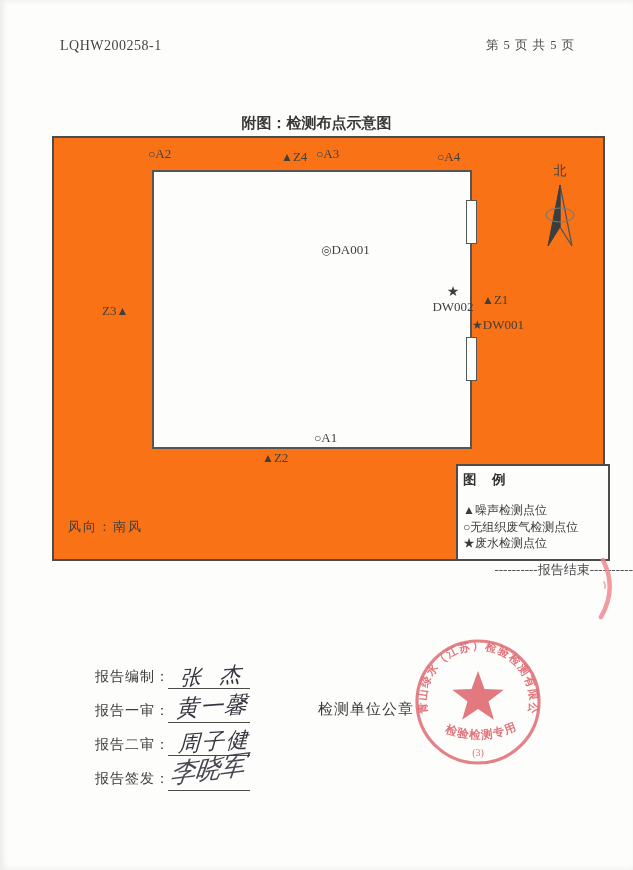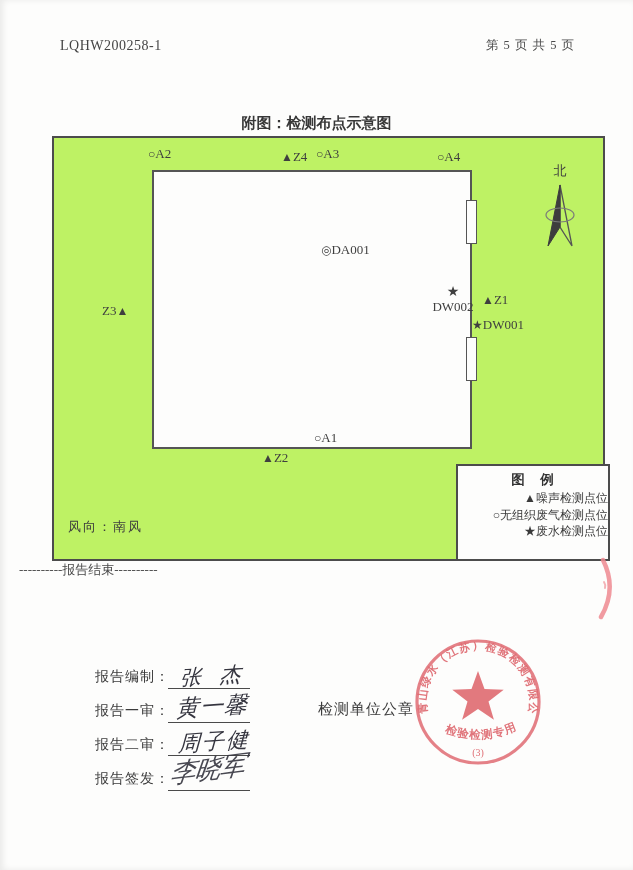--- a/index.html
+++ b/index.html
@@ -11,45 +11,45 @@
     box-shadow:inset 3px 0 6px rgba(0,0,0,.08);
   }
   .abs{position:absolute;}
   
   .report-code{left:60px;top:38px;font-size:14px;letter-spacing:.5px;color:#444;}
   .page-info{right:58px;top:37px;font-size:12.5px;color:#4a4a4a;letter-spacing:1px;}
   .title{left:0;right:0;top:62px;text-align:center;font-size:27px;color:#4e4e4e;
          letter-spacing:9px;font-weight:500;}
   .subtitle{left:0;right:0;top:114px;text-align:center;font-size:15px;font-weight:bold;color:#383838;}
   
-  .outer-box{left:52px;top:136px;width:549px;height:421px;border:2px solid #4c4c4c;background:#bef264;}
+  .outer-box{left:52px;top:136px;width:549px;height:421px;border:2px solid #4c4c4c;background:#f97316;}
   .building{position:absolute;left:98px;top:32px;width:316px;height:275px;border:2px solid #555;background:#fdfdfc;}
   .door{position:absolute;width:9px;height:42px;border:1.5px solid #555;background:#fdfdfc;}
   .door1{left:412px;top:62px;}
   .door2{left:412px;top:199px;}
   .pt{position:absolute;font-size:13px;color:#3f3f3f;white-space:nowrap;}
   .pt .sym{font-size:12px;}
   .pt-a2{left:94px;top:8px;} .pt-z4{left:227px;top:11px;} .pt-a3{left:262px;top:8px;} .pt-a4{left:383px;top:11px;}
   .pt-da001{left:267px;top:104px;}
   .pt-z3{left:48px;top:165px;}
   .pt-dw002{left:368px;top:146px;width:62px;text-align:center;line-height:15px;}
   .pt-dw002 .sym{display:block;font-size:14px;}
   .pt-z1{left:428px;top:154px;} .pt-dw001{left:418px;top:179px;}
   .pt-z2{left:208px;top:312px;} .pt-a1{left:260px;top:292px;}
   
   .north{position:absolute;left:482px;top:24px;width:48px;text-align:center;}
   .north-label{font-size:13px;color:#3f3f3f;margin-bottom:2px;}
   
   .legend{position:absolute;left:402px;top:326px;width:145px;height:89px;border:2px solid #4c4c4c;
           background:#fdfdfc;padding:4px 0 0 5px;box-sizing:content-box;}
-  .legend-title{text-align:center;font-size:13.5px;font-weight:bold;letter-spacing:6px;color:#333;margin:1px 0 1px 0;}
-  .legend-item{font-size:12px;line-height:16.5px;color:#3a3a3a;white-space:nowrap;text-align:right;}
+  .legend-title{font-size:13.5px;font-weight:bold;letter-spacing:6px;color:#333;margin:1px 0 13px 0;}
+  .legend-item{font-size:12px;line-height:16.5px;color:#3a3a3a;white-space:nowrap;}
   .wind{position:absolute;left:14px;top:380px;font-size:13px;color:#3d3d3d;letter-spacing:2px;text-align:right;}
   
-  .report-end{left:0;right:0;top:561px;text-align:left;font-size:13px;color:#4a4a4a;padding-left:19px;}
+  .report-end{left:0;right:0;top:561px;text-align:right;font-size:13px;color:#4a4a4a;padding-left:19px;}
   
   .sig-row{position:absolute;left:95px;font-size:14px;color:#3b3b3b;letter-spacing:1px;}
   .sig-line{position:absolute;left:168px;width:82px;border-bottom:1.3px solid #4a4a4a;height:1px;}
   .sig-name{position:absolute;font-style:italic;color:#35353f;
             font-family:"DejaVu Serif",serif;transform:rotate(-4deg) skewX(-6deg);
             white-space:nowrap;}
   .sig1l{top:668px;} .line1{top:687px;} .sig1{left:180px;top:662px;font-size:21px;letter-spacing:6px;}
   .sig2l{top:702px;text-align:right;} .line2{top:721px;} .sig2{left:176px;top:691px;font-size:23px;letter-spacing:1px;}
   .sig3l{top:736px;} .line3{top:754px;} .sig3{left:178px;top:727px;font-size:22px;letter-spacing:2px;}
   .sig4l{top:770px;} .line4{top:789px;} .sig4{left:170px;top:752px;font-size:26px;letter-spacing:-1px;transform:rotate(-7deg) skewX(-14deg);opacity:.9;}

